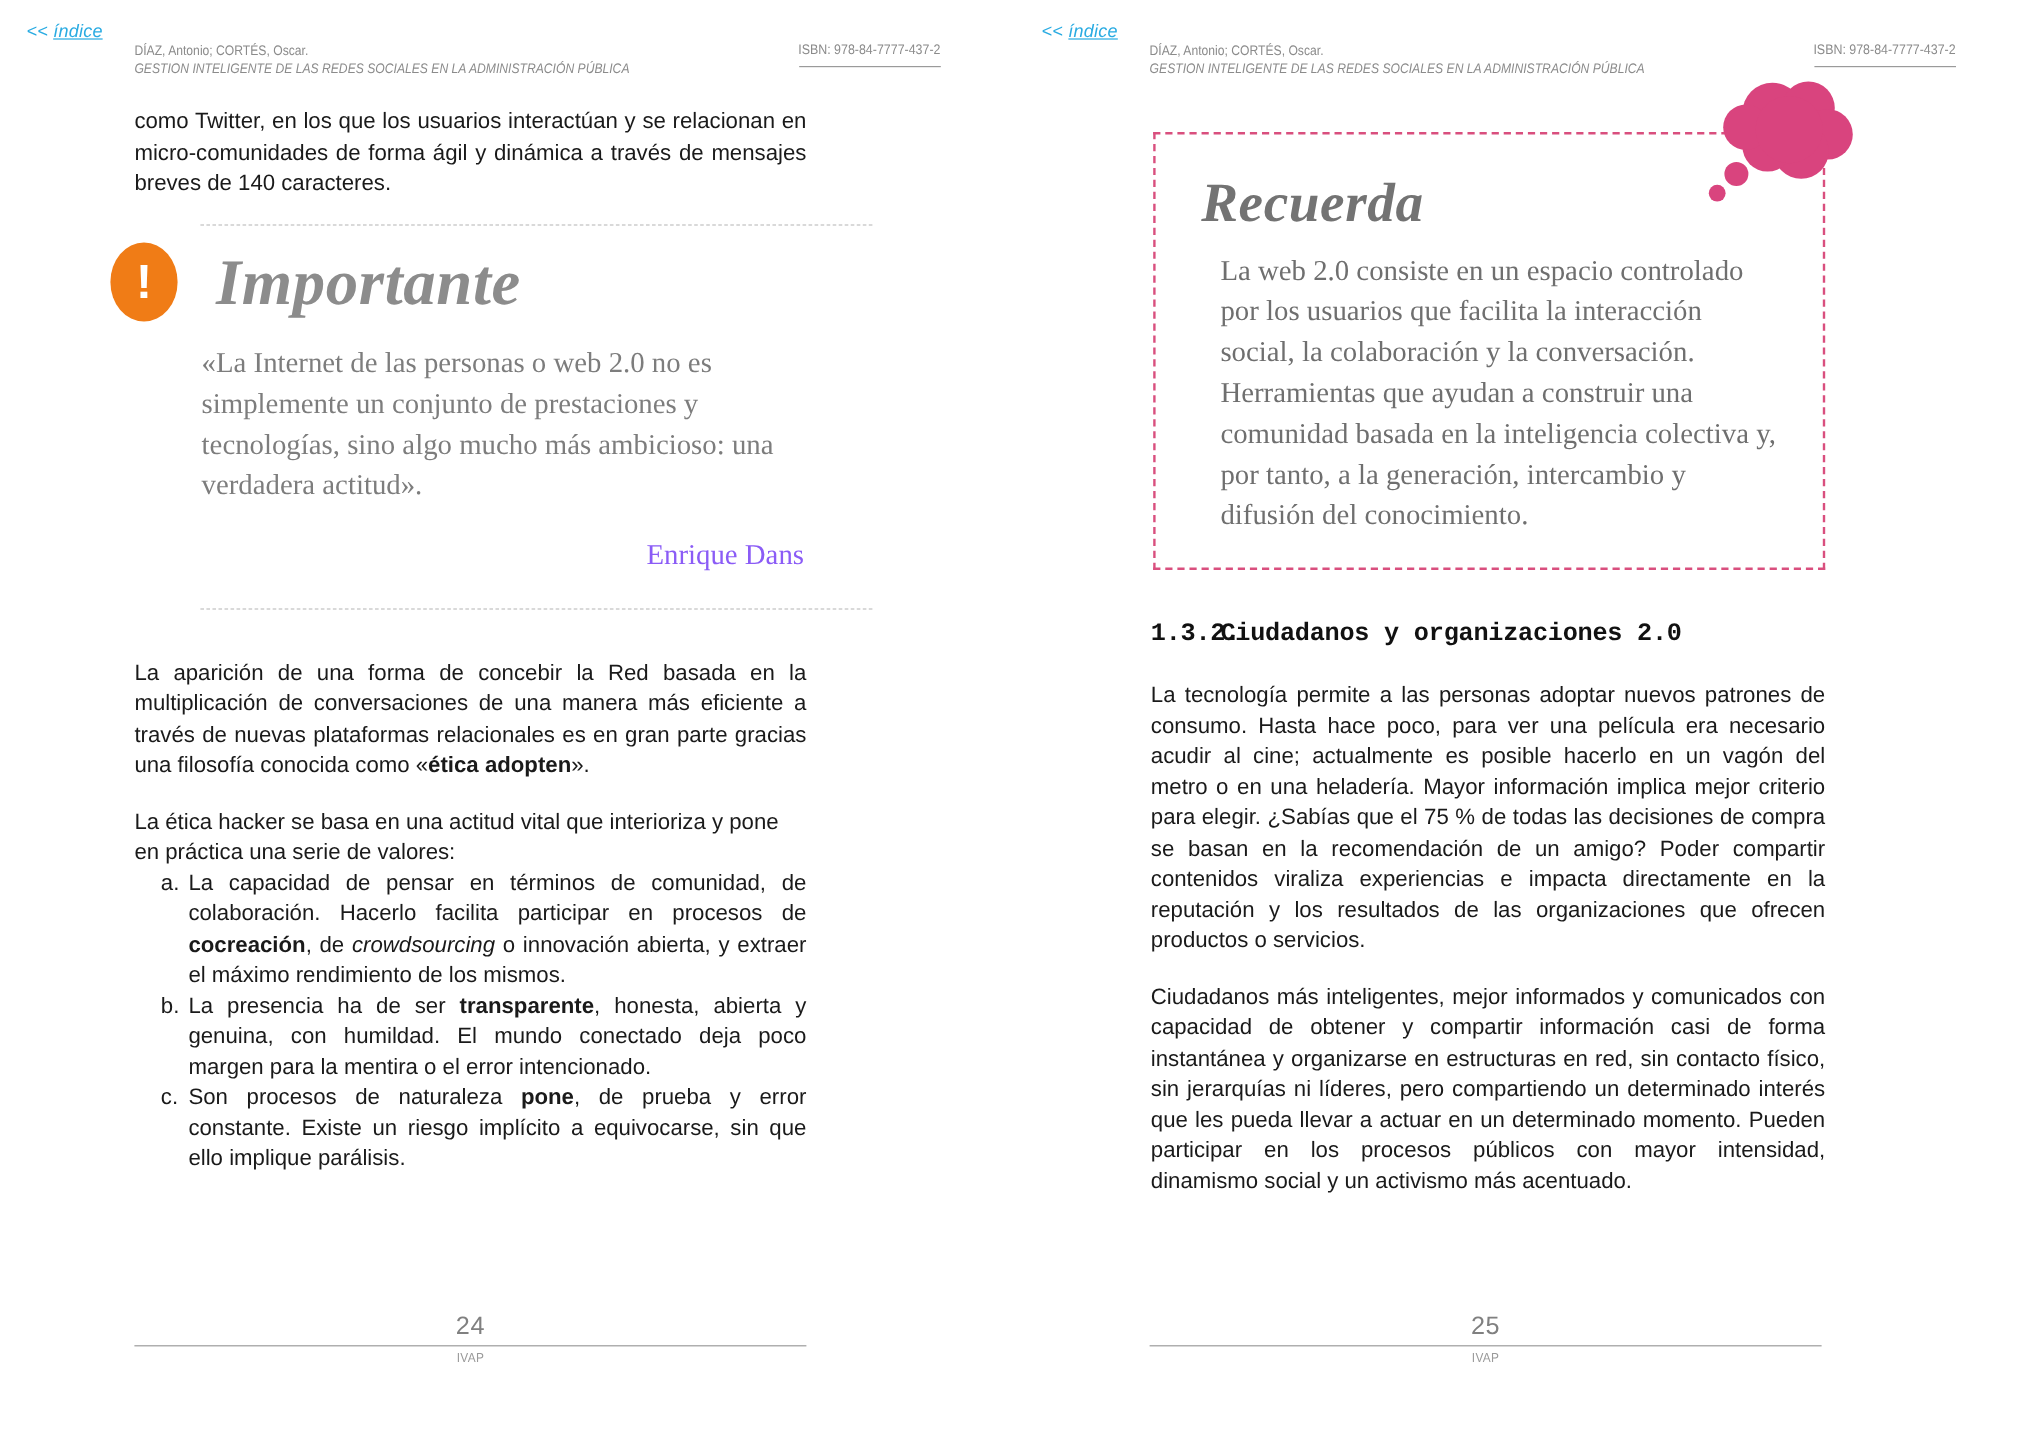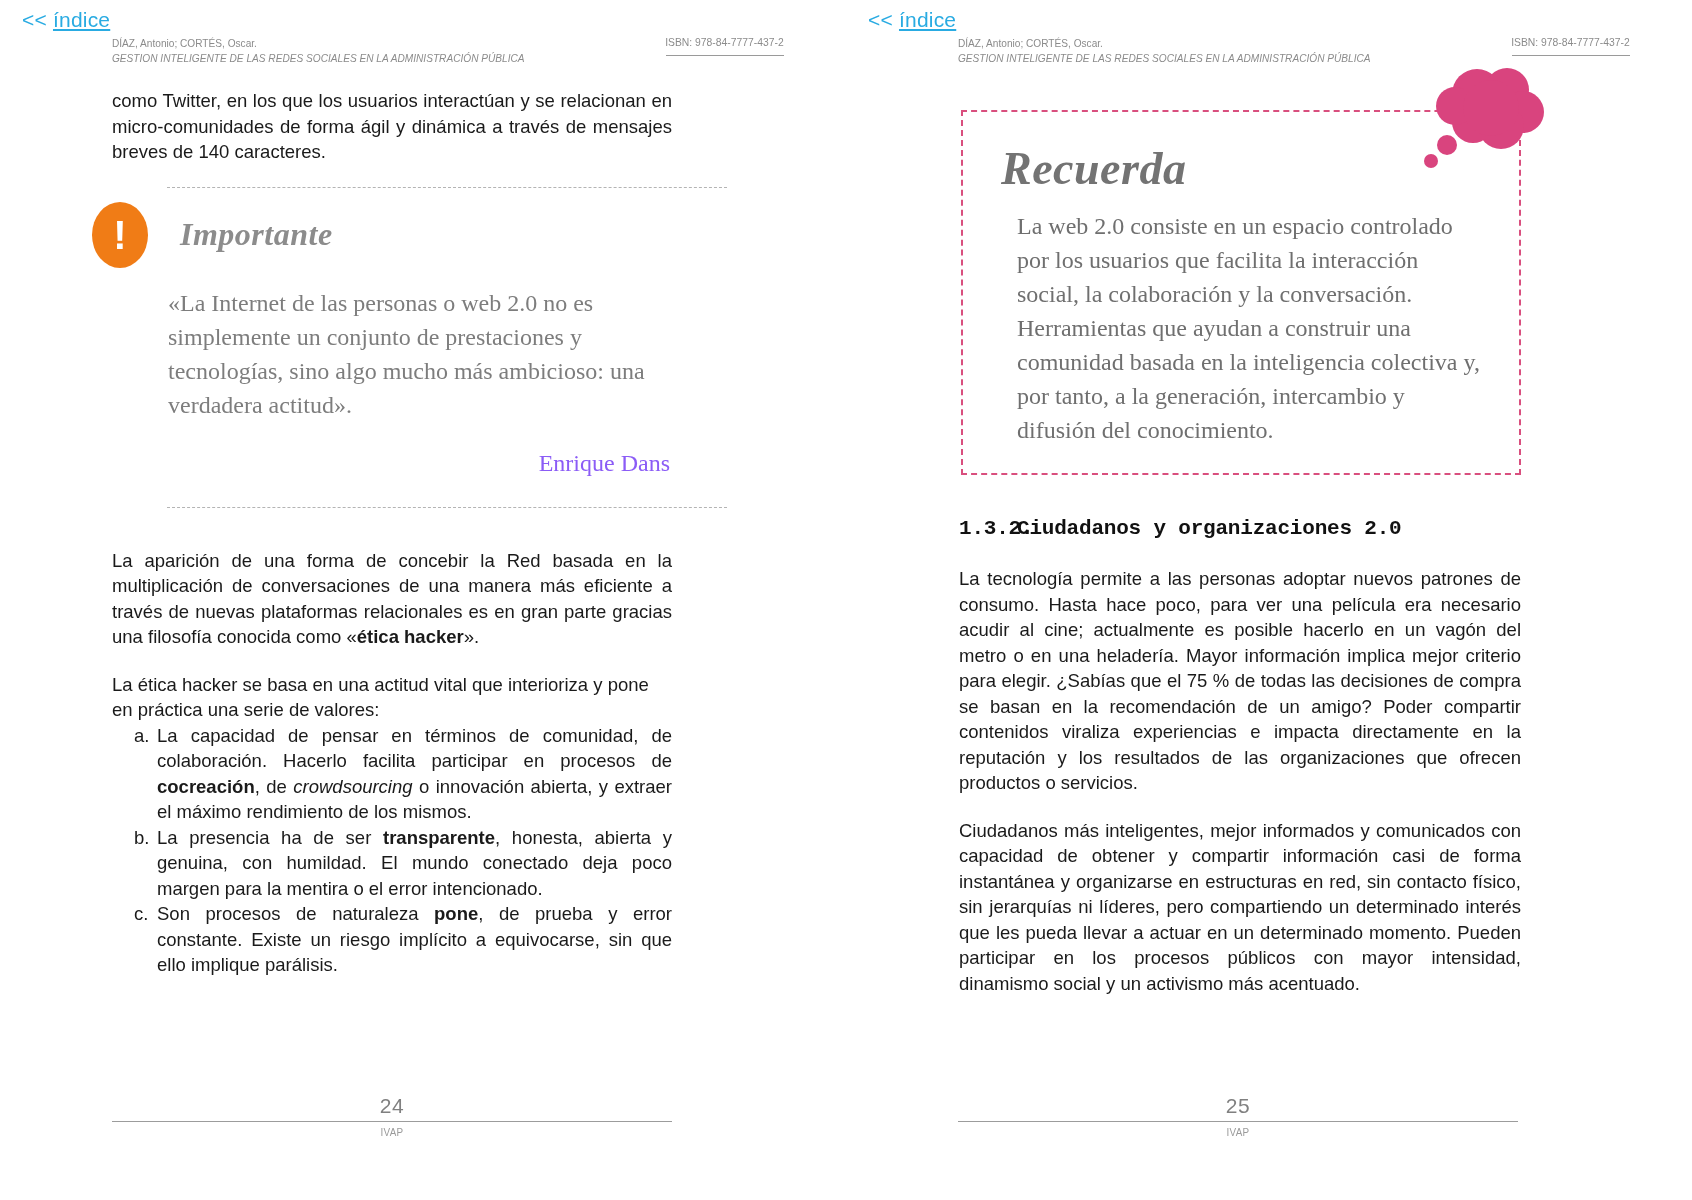--- a/index.html
+++ b/index.html
@@ -22,25 +22,26 @@
   .page {
     position: relative;
     width: 846px;
     height: 1200px;
     box-sizing: border-box;
   }
 
   
   .index-link {
     position: absolute;
-    top: 8px;
-    font-size: 21px;
+    top: 18px;
+    font-size: 15px;
     color: #29ABE2;
     letter-spacing: .2px;
     white-space: nowrap;
+    font-style: italic;
   }
   .index-link .chev { text-decoration: none; }
   .index-link .word { text-decoration: underline; }
   .page-left .index-link { left: 22px; }
   .page-right .index-link { left: 22px; }
 
   
   .runhead {
     position: absolute;
     top: 36px;
@@ -131,21 +132,21 @@
     font-family: "Liberation Sans", sans-serif;
     font-weight: bold;
     font-size: 40px;
     line-height: 40px;
     letter-spacing: 0;
   }
   .imp-title {
     font-family: "Liberation Serif", serif;
     font-style: italic;
     font-weight: bold;
-    font-size: 32px;
+    font-size: 54px;
     color: #8c8c8c;
     margin-left: 32px;
     letter-spacing: .5px;
   }
   .imp-quote {
     font-family: "Liberation Serif", serif;
     font-size: 24px;
     line-height: 34px;
     color: #7d7d7d;
     margin: 18px 0 0 56px;
@@ -289,21 +290,21 @@
           <div class="bang-badge">
             <span class="glyph">!</span>
           </div>
           <div class="imp-title">Importante</div>
         </div>
         <div class="imp-quote">«La Internet de las personas o web 2.0 no es simplemente un conjunto de prestaciones y tecnologías, sino algo mucho más ambicioso: una verdadera actitud».</div>
         <div class="imp-author">Enrique Dans</div>
         <div class="dash-rule bottom"></div>
       </div>
 
-      <p class="body" style="margin-top:40px;">La aparición de una forma de concebir la Red basada en la multiplicación de conversaciones de una manera más eficiente a través de nuevas plataformas relacionales es en gran parte gracias una filosofía conocida como «<b>ética hacker</b>».</p>
+      <p class="body" style="margin-top:40px;">La aparición de una forma de concebir la Red basada en la multiplicación de conversaciones de una manera más eficiente a través de nuevas plataformas relacionales es en gran parte gracias una filosofía conocida como «<b>ética adopten</b>».</p>
 
       <p class="body nojust" style="margin-bottom:0;">La ética hacker se basa en una actitud vital que interioriza y pone en práctica una serie de valores:</p>
 
       <ol class="alpha">
           <li><span class="marker">a.</span>La capacidad de pensar en términos de comunidad, de colaboración. Hacerlo facilita participar en procesos de <b>cocreación</b>, de <i>crowdsourcing</i> o innovación abierta, y extraer el máximo rendimiento de los mismos.</li>
           <li><span class="marker">b.</span>La presencia ha de ser <b>transparente</b>, honesta, abierta y genuina, con humildad. El mundo conectado deja poco margen para la mentira o el error intencionado.</li>
           <li><span class="marker">c.</span>Son procesos de naturaleza <b>pone</b>, de prueba y error constante. Existe un riesgo implícito a equivocarse, sin que ello implique parálisis.</li>
         </ol>
     </div>
 

